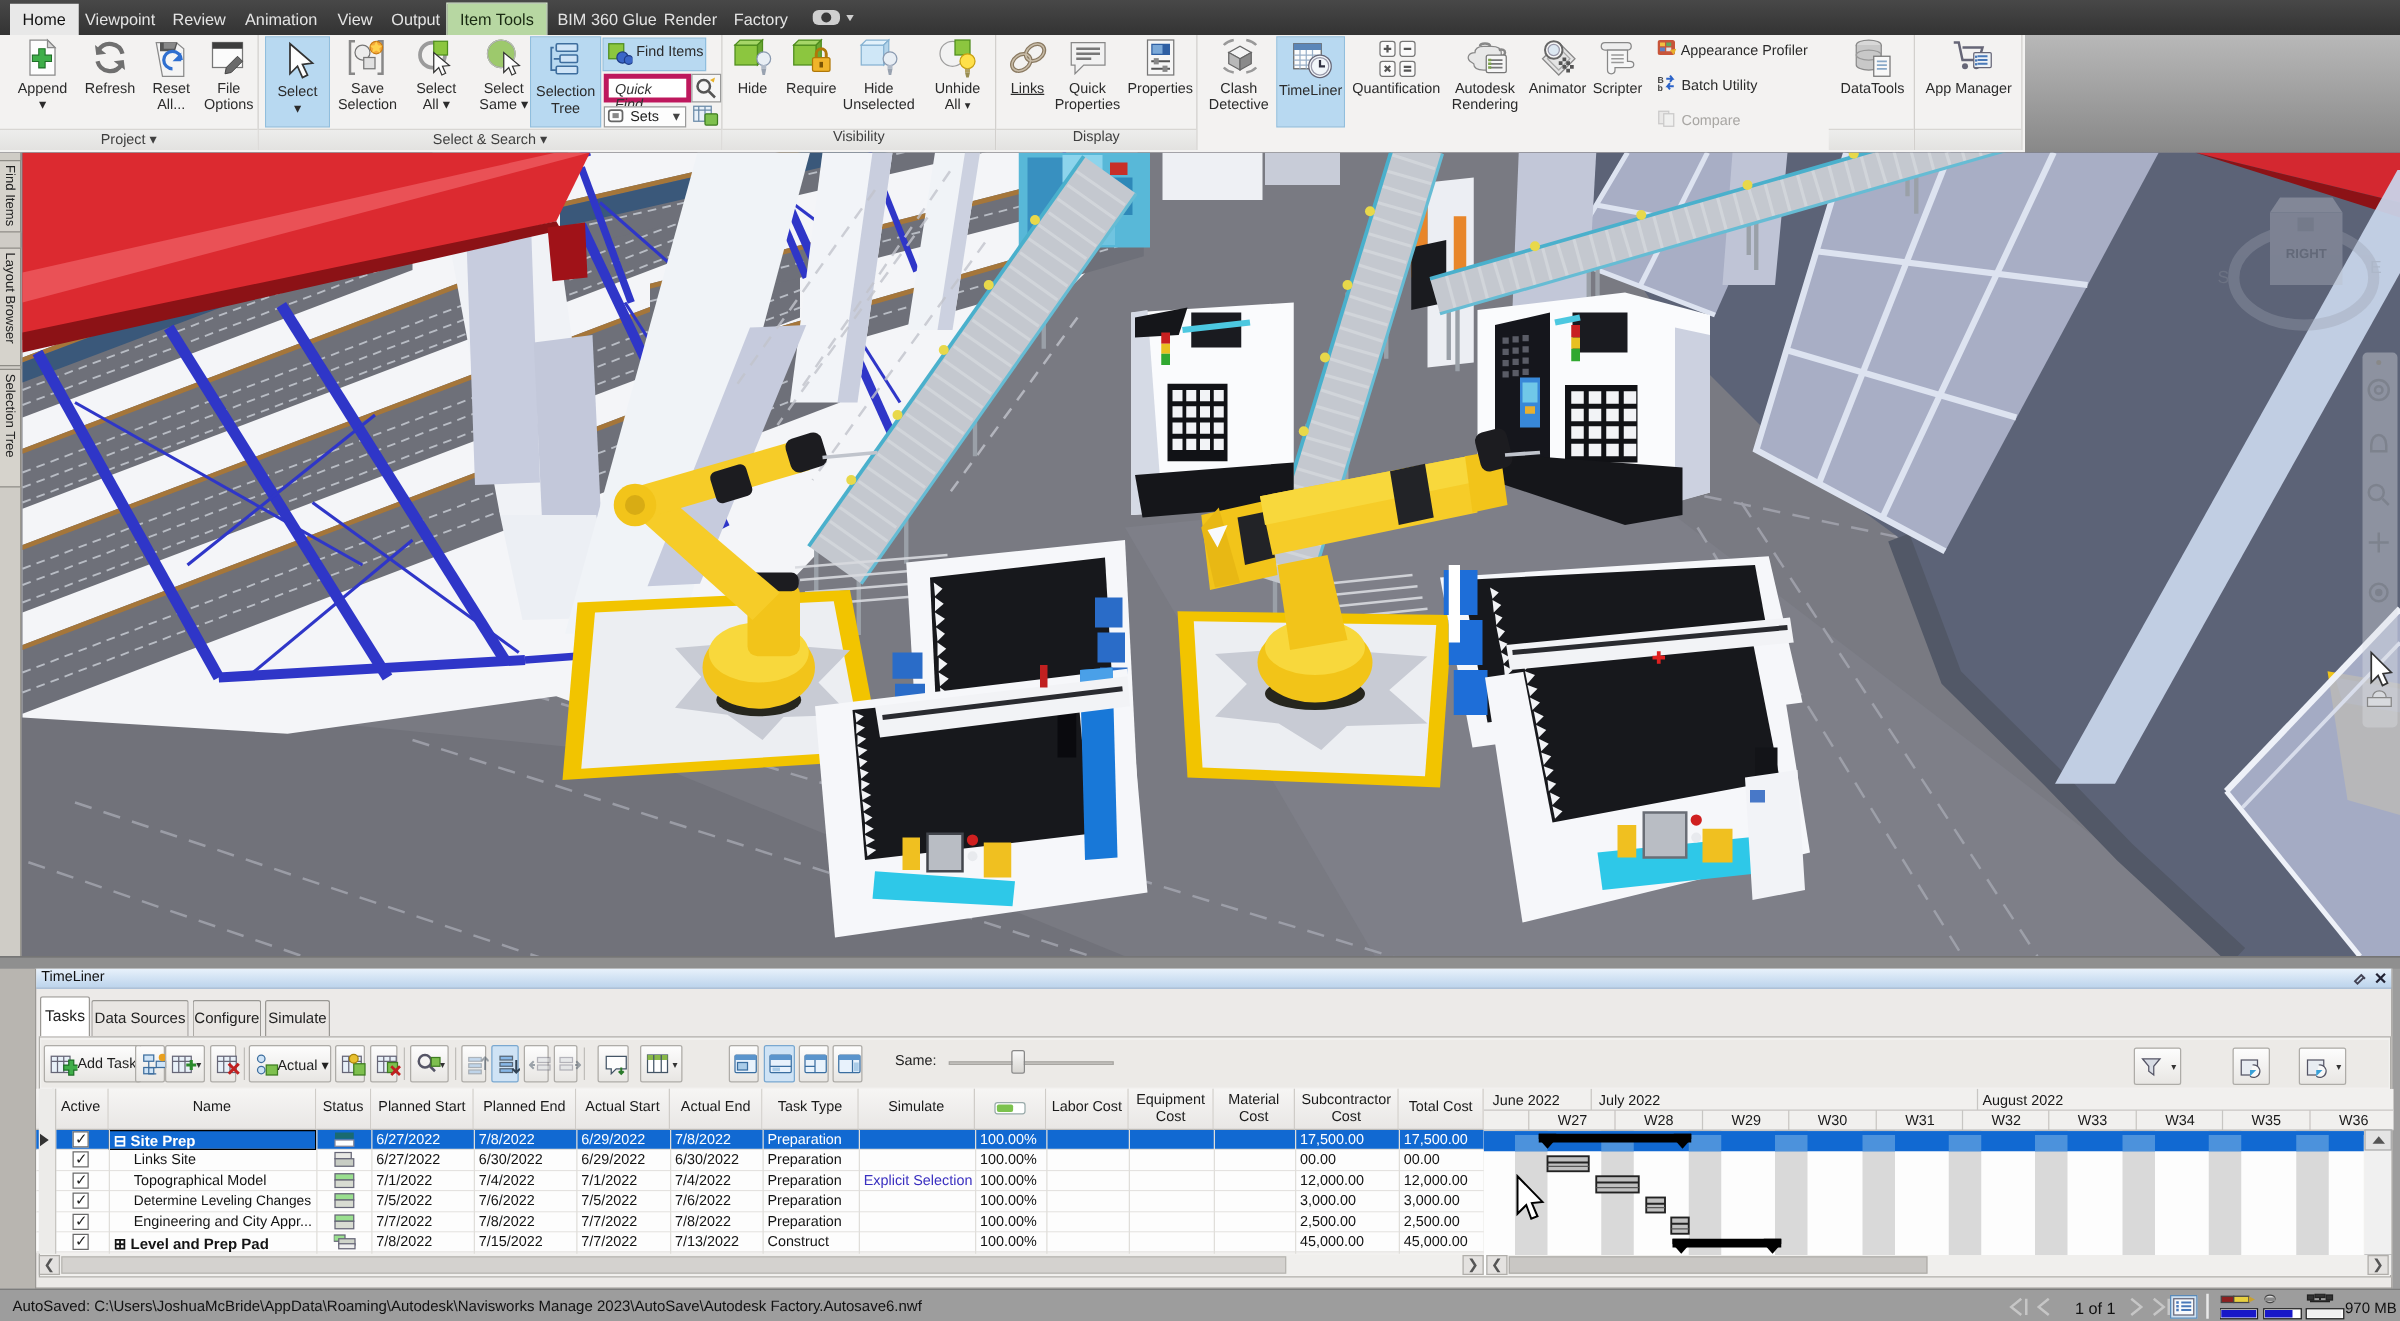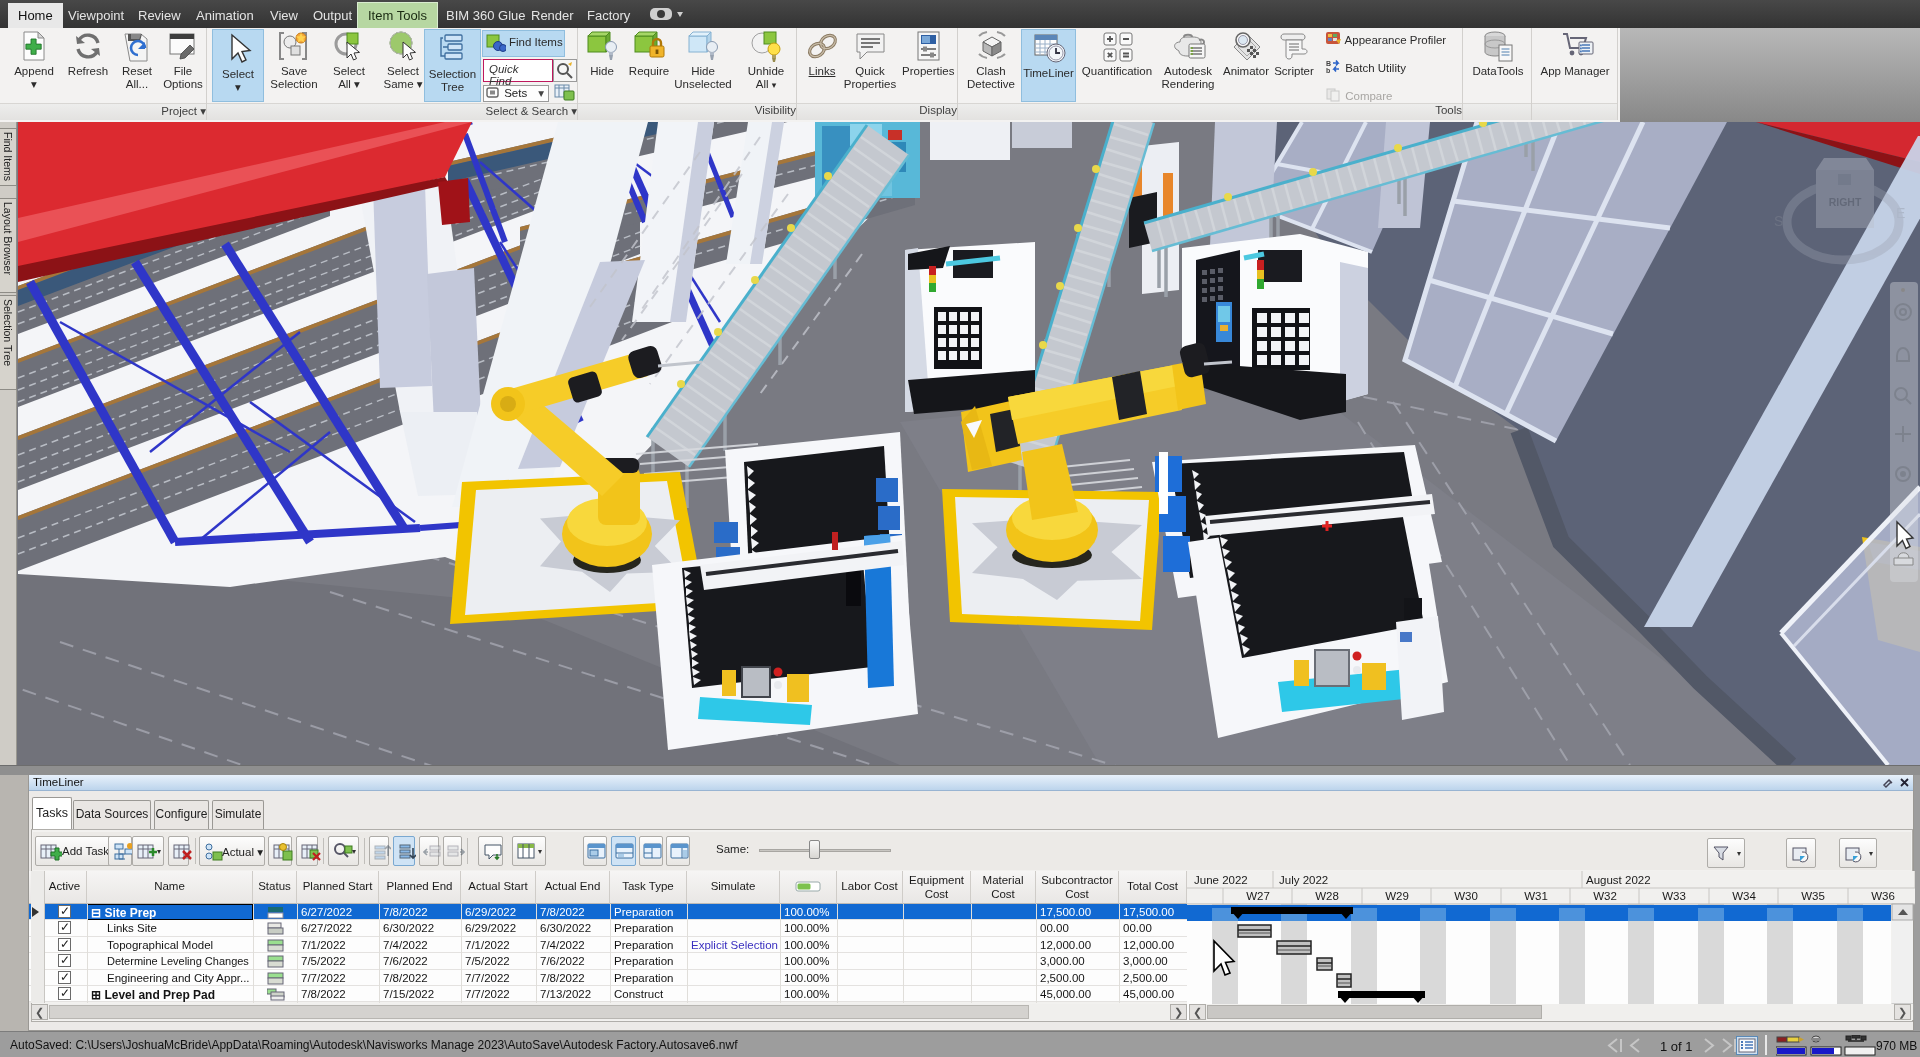--- a/index.html
+++ b/index.html
@@ -5,21 +5,21 @@
 html,body{margin:0;padding:0;width:1920px;height:1057px;overflow:hidden;
 font-family:"Liberation Sans",sans-serif;background:#9d9d9d;}
 *{box-sizing:border-box;}
 .abs{position:absolute;}
 #menubar{position:absolute;left:0;top:0;width:1920px;height:28px;background:linear-gradient(#484848,#333);}
 #menubar .tab{position:absolute;top:3px;height:25px;line-height:25px;color:#e4e4e4;font-size:13px;padding:0 10px;}
 #menubar .home{background:#e8e8e8;color:#111;}
 #menubar .itemtools{background:#b7d7a2;color:#1a2a12;outline:1px solid #d9ecd0;}
 #ribbon{position:absolute;left:0;top:28px;width:1620px;height:94px;background:#f3f2f1;}
 #ribbonright{position:absolute;left:1620px;top:28px;width:300px;height:94px;background:linear-gradient(#b8b8b8,#888);}
-#ribbon .glabel{position:absolute;top:75px;height:17px;width:100%;font-size:11.5px;color:#3f3f3f;text-align:right;background:linear-gradient(#ededec,#e3e2e0);border-top:1px solid #d8d6d3;}
+#ribbon .glabel{position:absolute;top:75px;height:17px;width:100%;font-size:11.5px;color:#3f3f3f;text-align:center;background:linear-gradient(#ededec,#e3e2e0);border-top:1px solid #d8d6d3;}
 .group{position:absolute;top:0;height:92px;border-right:1px solid #d2d0cd;}
 .bigbtn{position:absolute;top:2px;text-align:center;font-size:11.5px;color:#2b2b2b;line-height:13px;}
 .bigbtn .ic{margin:0 auto 1px auto;width:32px;height:34px;position:relative;}
 .hl{background:#b8d9f1;outline:1px solid #90bede;}
 .viewport{position:absolute;left:0;top:122px;width:1920px;height:643px;background:#77777f;overflow:hidden;}
 #vpborder{position:absolute;left:0;top:765px;width:1920px;height:10px;background:#8f8f8f;border-top:1px solid #6d6d6d;}
 .ltab{position:absolute;left:0;width:17px;background:#d6d3cc;border:1px solid #8e8c86;border-left:none;color:#222;font-size:10.5px;}
 .ltab span{writing-mode:vertical-rl;display:block;margin:3px auto;}
 #timeliner{position:absolute;left:28px;top:775px;width:1886px;height:256px;background:#eceae8;border:1px solid #9a9894;border-top:none;}
 #tlfill{position:absolute;left:0;top:775px;width:28px;height:256px;background:#b8b5b0;}
@@ -56,23 +56,20 @@
     </div>
 <div class="group" style="left:207px;width:371px;">
       <div class="glabel">Select &amp; Search ▾</div>
     </div>
 <div class="group" style="left:578px;width:219px;">
       <div class="glabel">Visibility</div>
     </div>
 <div class="group" style="left:797px;width:161px;">
       <div class="glabel">Display</div>
     </div>
-<div class="group" style="left:958px;width:505px;">
-      <div class="glabel" style="padding-left:160px;">Tools</div>
-    </div>
 <div class="group" style="left:1463px;width:69px;">
       <div class="glabel">&nbsp;</div>
     </div>
 <div class="group" style="left:1532px;width:86px;">
       <div class="glabel">&nbsp;</div>
     </div>
 
 <div class="bigbtn" style="left:10px;width:48px;"><div class="ic">
 <svg width="32" height="34">
           <path d="M6 2 h14 l6 6 v22 h-20 z" fill="#fdfdfd" stroke="#8a8a8a"></path>
@@ -148,21 +145,21 @@
 </div>Selection<br>Tree</div>
 
 <div class="hl abs" style="left:483px;top:3px;width:81px;height:25px;font-size:11.5px;color:#2b2b2b;">
 <svg class="abs" style="left:3px;top:3px;" width="20" height="18">
         <rect x="1" y="1" width="12" height="12" fill="#8cc63f" stroke="#4e8c1e"></rect>
         <circle cx="12" cy="12" r="4.5" fill="#3a66c8" stroke="#1e3c88"></circle>
         <circle cx="17" cy="14" r="3.5" fill="#3a66c8" stroke="#1e3c88"></circle>
       </svg>
 <span class="abs" style="left:26px;top:5px;">Find Items</span>
     </div>
-<div class="abs" style="left:483px;top:31px;width:70px;height:23px;background:#fff;border:1px solid #be185d;font-style:italic;font-size:11.5px;color:#333;padding:3px 16px 0 5px;">Quick Find</div>
+<div class="abs" style="left:483px;top:31px;width:70px;height:23px;background:#fff;border:4px solid #be185d;font-style:italic;font-size:11.5px;color:#333;padding:3px 16px 0 5px;">Quick Find</div>
 <div class="abs" style="left:553px;top:31px;width:24px;height:23px;background:#f6f6f6;border:1px solid #9a9a9a;">
 <svg width="20" height="19" style="margin:1px;">
         <circle cx="8" cy="8" r="5" fill="none" stroke="#555" stroke-width="2"></circle>
         <path d="M12 12 l5 5" stroke="#555" stroke-width="2"></path>
         <path d="M13 3 l4-2 -1 4z" fill="#e8b22a"></path>
       </svg></div>
 <div class="abs" style="left:483px;top:57px;width:66px;height:17px;background:#fdfdfd;border:1px solid #9a9a9a;font-size:11.5px;color:#222;">
 <svg width="15" height="13" style="vertical-align:-2px;margin-left:2px;">
         <rect x="1" y="2" width="11" height="9" rx="2" fill="none" stroke="#666" stroke-width="1.4"></rect>
         <rect x="4" y="4.5" width="5" height="4" fill="#888"></rect>

